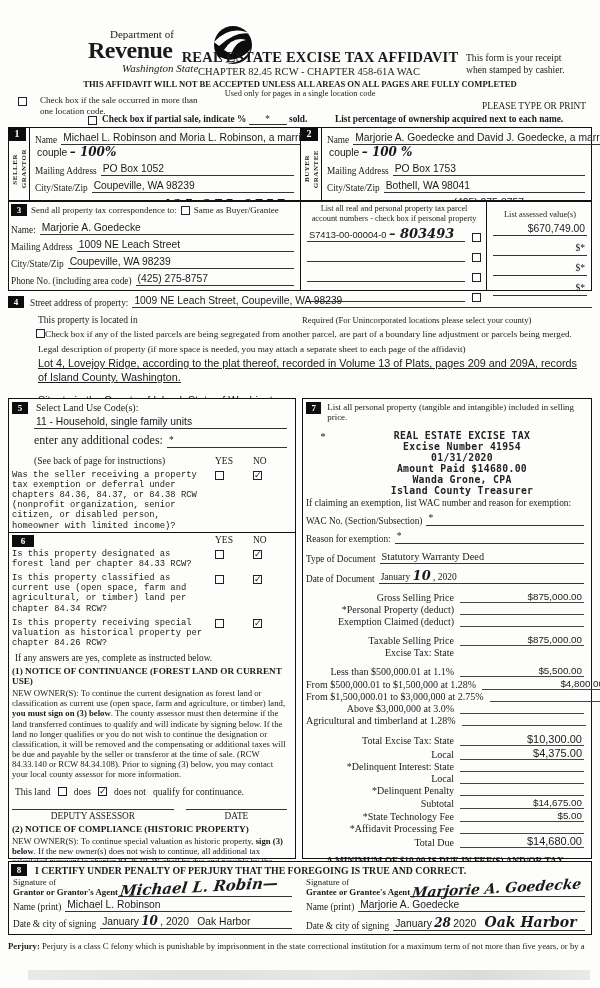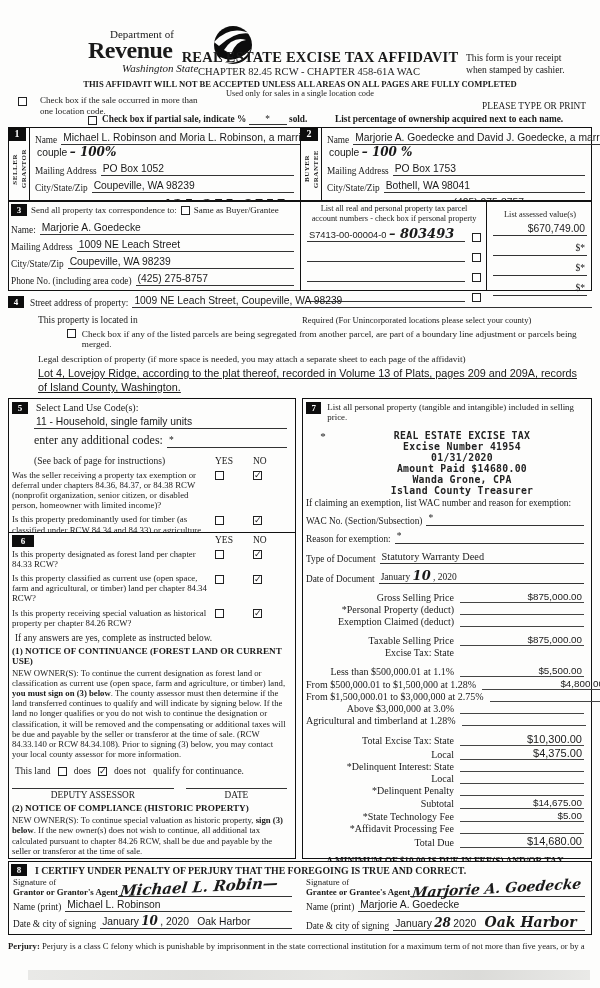--- a/index.html
+++ b/index.html
@@ -20,21 +20,21 @@
   .side-strip{position:absolute;left:0;top:0;bottom:0;width:21px;border-right:1px solid #111;
               display:flex;align-items:center;justify-content:center;gap:1px;padding-top:10px;box-sizing:border-box;}
   .vword{writing-mode:vertical-rl;transform:rotate(180deg);font-size:7px;font-weight:bold;letter-spacing:.5px;}
   .frow{display:flex;align-items:flex-end;margin-top:4px;}
   .flabel{white-space:nowrap;padding-right:4px;font-size:9.3px;}
   .fline{flex:1;border-bottom:1px solid #333;min-height:12px;padding:0 2px;}
   .fval{font-family:"Liberation Sans",sans-serif;font-size:10.3px;white-space:nowrap;}
   .cb{display:inline-block;width:9px;height:9px;border:1.2px solid #222;box-sizing:border-box;
       font-size:9px;line-height:7px;text-align:center;vertical-align:middle;background:#fff;overflow:hidden;}
   .qrow{display:flex;align-items:flex-start;margin-top:4px;}
-  .qtext{flex:1;font-size:8.8px;line-height:1.15;padding-right:4px;}
+  .qtext{flex:1;font-size:8.8px;line-height:1.15;padding-right:4px;font-family:Liberation Mono, monospace;}
   .qyes,.qno{width:38px;flex:0 0 38px;text-align:left;padding-left:4px;box-sizing:border-box;}
   .para{font-size:8.7px;line-height:1.17;margin-top:2px;}
   .fin-row{display:flex;align-items:flex-end;margin-top:1px;}
   .fin-row.gap{margin-top:7px;}
   .fin-label{flex:1;text-align:right;padding-right:6px;font-size:10px;white-space:nowrap;}
   .fin-value{width:124px;flex:0 0 124px;border-bottom:1px solid #444;text-align:right;
              font-family:"Liberation Sans",sans-serif;font-size:9.8px;min-height:10.8px;padding-right:2px;box-sizing:border-box;}
   .fin-row.big .fin-value{font-size:11px;}
   .fin-value.noline{border-bottom:none;}
   .uline{border-bottom:1px solid #333;display:inline-block;}
@@ -59,21 +59,21 @@
         <path d="M10,33 Q26,41 41,25 Q32,42 13,38 Z" fill="#fdfdfc"></path>
         <path d="M14,26 Q23,12 36,16 Q26,17 21,30 Z" fill="#fdfdfc"></path>
       </svg>
       <div style="font-size:11px;font-style:italic;margin-left:34px;margin-top:2px;">Washington State</div>
     </div>
   </div>
 
   <div class="abs ctr b" style="left:150px;top:49px;width:340px;font-size:14.5px;letter-spacing:.2px;">REAL ESTATE EXCISE TAX AFFIDAVIT</div>
   <div class="abs ctr" style="left:139px;top:66px;width:340px;font-size:10.5px;">CHAPTER 82.45 RCW - CHAPTER 458-61A WAC</div>
   <div class="abs ctr b" style="left:20px;top:79px;width:560px;font-size:8.6px;">THIS AFFIDAVIT WILL NOT BE ACCEPTED UNLESS ALL AREAS ON ALL PAGES ARE FULLY COMPLETED</div>
-  <div class="abs ctr" style="left:20px;top:89px;width:560px;font-size:8.4px;">Used only for sales in a single location code</div>
+  <div class="abs ctr" style="left:20px;top:89px;width:560px;font-size:8.4px;">Used only for pages in a single location code</div>
 
   <div class="abs" style="right:14px;top:52px;width:120px;text-align:left;font-size:9.6px;line-height:1.2;">
     <div>This form is your receipt</div>
     <div>when stamped by cashier.</div>
   </div>
   <div class="abs" style="right:14px;top:101px;font-size:9.3px;">PLEASE TYPE OR PRINT</div>
 
   <span class="cb abs" style="left:18px;top:97px;"></span>
   <div class="abs" style="left:40px;top:95px;width:160px;font-size:9px;line-height:1.2;">Check box if the sale occurred in more than one location code.</div>
 
@@ -219,21 +219,21 @@
     <div class="frow" style="margin-top:0;">
       <span class="badge">4</span>
       <span class="flabel" style="margin-left:6px;">Street address of property:</span>
       <span class="fline"><span class="fval">1009 NE Leach Street, Coupeville, WA 98239</span></span>
     </div>
     <div style="display:flex;margin-top:7px;margin-left:30px;">
       <span style="font-size:9.5px;">This property is located in</span>
       <span style="flex:1;"></span>
       <span style="font-size:8.6px;width:290px;">Required (For Unincorporated locations please select your county)</span>
     </div>
-    <div style="display:flex;align-items:flex-start;margin-top:4px;margin-left:59px;gap:6px;">
+    <div style="display:flex;align-items:flex-start;margin-top:4px;margin-left:28px;">
       <span class="cb"></span>
       <span style="font-size:9.2px;">Check box if any of the listed parcels are being segregated from another parcel, are part of a boundary line adjustment or parcels being merged.</span>
     </div>
     <div style="font-size:9.2px;margin-top:5px;margin-left:30px;">Legal description of property (if more space is needed, you may attach a separate sheet to each page of the affidavit)</div>
     <div class="sans" style="font-size:10.8px;line-height:1.3;margin-top:2px;margin-left:30px;width:540px;">Lot 4, Lovejoy Ridge, according to the plat thereof, recorded in Volume 13 of Plats, pages 209 and 209A, records of Island County, Washington.</div>
     <div class="sans" style="font-size:10.8px;margin-top:10px;margin-left:30px;">Situate in the County of Island, State of Washington.</div>
   </div>
 
   <div class="box" style="left:8px;top:398px;width:288px;height:461px;">
 

